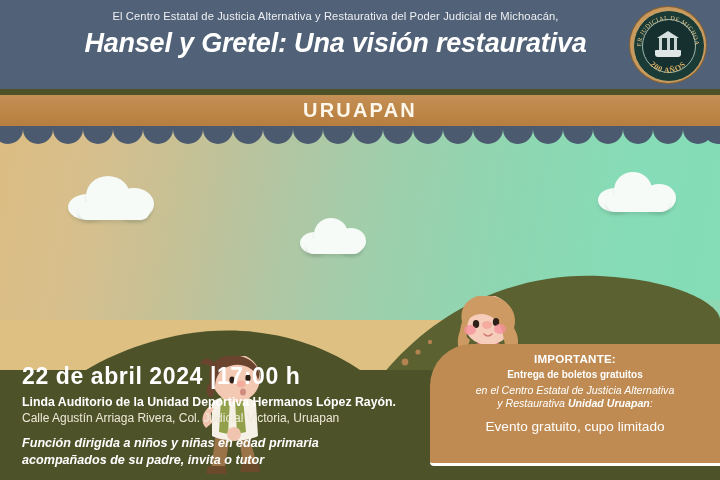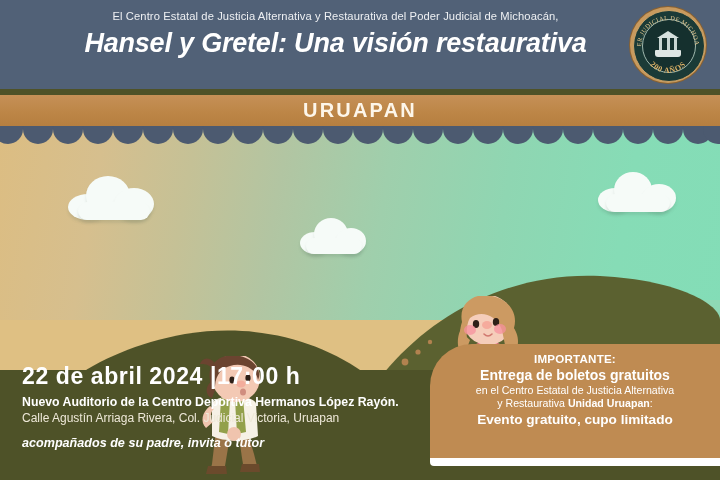--- a/index.html
+++ b/index.html
@@ -205,41 +205,43 @@
     left: 430px; top: 344px;
     width: 290px; height: 122px;
     background: #bf8b52;
     border-top-left-radius: 42px;
     border-bottom-left-radius: 4px;
     z-index: 30;
     text-align: center;
     color: #ffffff;
     box-sizing: border-box;
     padding-top: 8px;
-    border-bottom: 8px solid #ffffff;
+    border-bottom: 3px solid #ffffff;
   }
   .info-important {
     font-size: 11.6px;
     font-weight: bold;
     line-height: 14px;
     letter-spacing: .2px;
   }
   .info-head {
-    font-size: 14px;
+    font-size: 10px;
     font-weight: bold;
     line-height: 18px;
   }
   .info-sub {
     font-size: 10.6px;
     line-height: 13.4px;
+    font-style: italic;
   }
   .info-sub b { font-weight: bold; }
   .info-free {
+    margin-top: 7px;
     font-size: 13.6px;
-    font-weight: bold;
+    font-weight: normal;
     line-height: 17px;
   }
 </style>
 </head>
 <body>
 
 <div id="poster">
 
   <div class="scene">
 
@@ -414,23 +416,24 @@
       <div class="book"></div>
     </div>
   </div>
 
   <div class="band">
     <div class="band-label">URUAPAN</div>
   </div>
 
   <div class="bottom-left">
     <div class="date-line">22 de abril 2024  |17:00 h</div>
-    <div class="venue-line">Nuevo Auditorio de la Centro Deportiva Hermanos López Rayón.</div>
+    <div class="venue-line">Linda Auditorio de la Unidad Deportiva Hermanos López Rayón.</div>
     <div class="addr-line">Calle Agustín Arriaga Rivera, Col. Judicial Victoria, Uruapan</div>
     <div class="audience-line">
+      <div>Función dirigida a niños y niñas en edad primaria</div>
       <div>acompañados de su padre, invita o tutor</div>
     </div>
   </div>
 
   <div class="info-box">
     <div class="info-important">IMPORTANTE:</div>
     <div class="info-head">Entrega de boletos gratuitos</div>
     <div class="info-sub">en el Centro Estatal de Justicia Alternativa</div>
     <div class="info-sub">
       <span>y Restaurativa </span><b>Unidad Uruapan</b><span>:</span>

